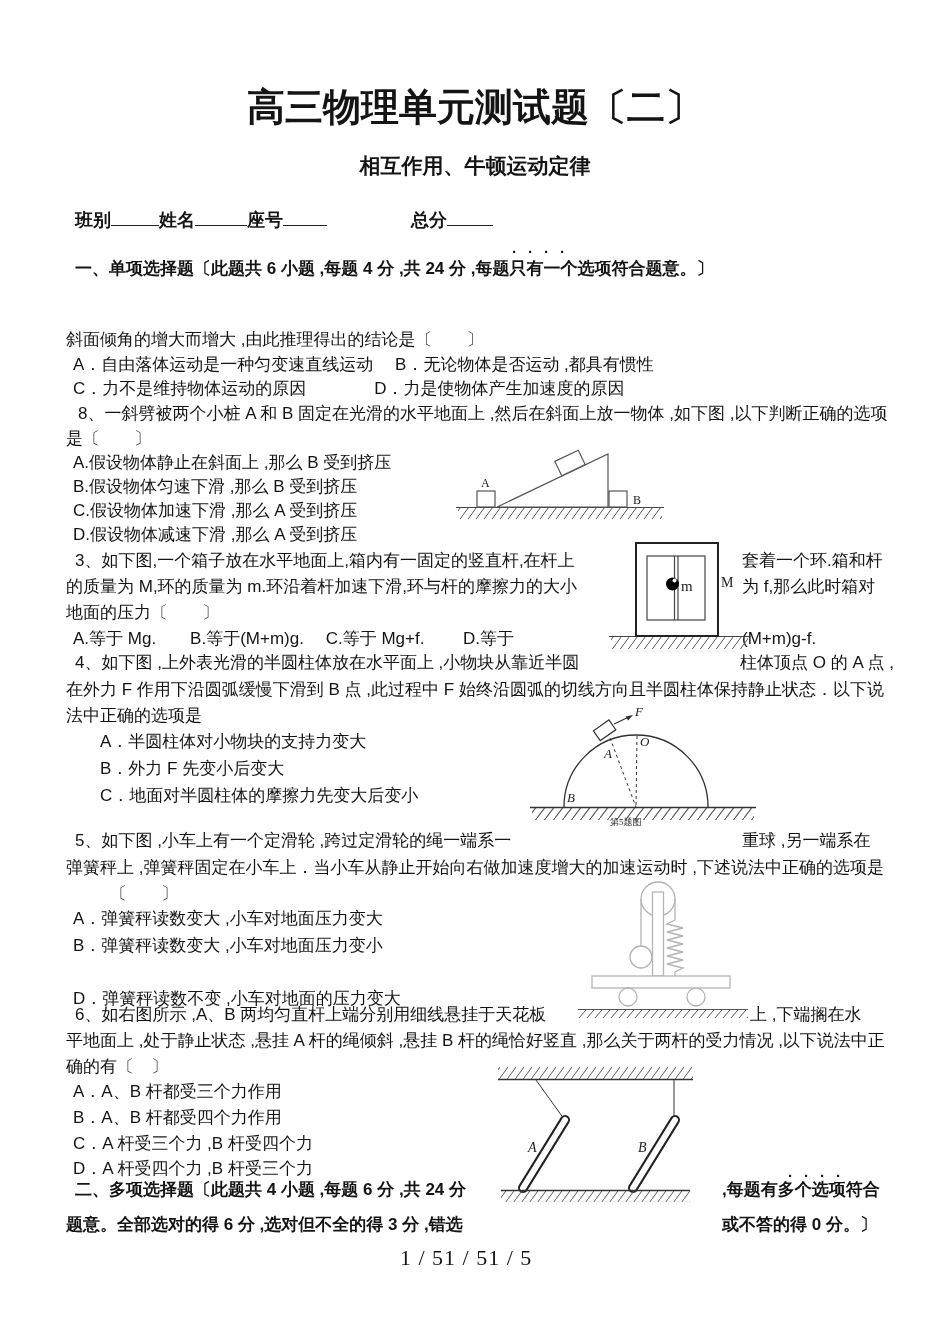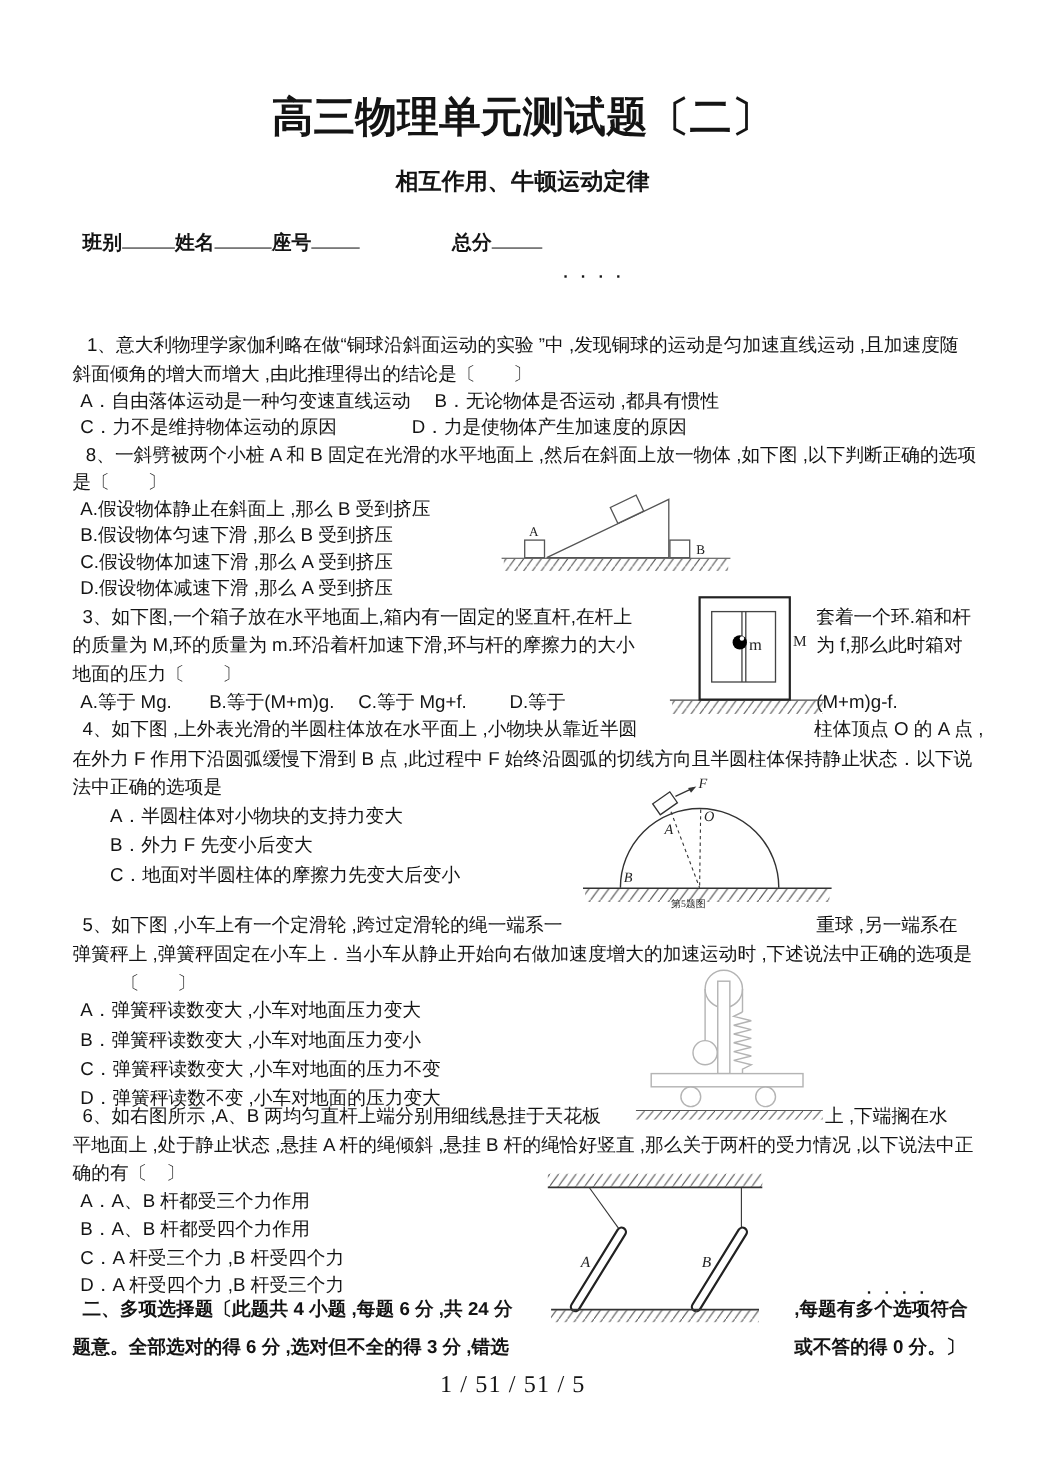--- a/index.html
+++ b/index.html
@@ -28,22 +28,22 @@
 <div class="page">
 
   <div class="ln center title" style="top:82px">高三物理单元测试题〔二〕</div>
   <div class="ln center subtitle" style="top:154px">相互作用、牛顿运动定律</div>
 
   <div class="ln info" style="left:75px; top:208px">
     <span>班别</span><span class="blank" style="width:48px"></span><span>姓名</span><span class="blank" style="width:52px"></span><span>座号</span><span class="blank" style="width:44px"></span><span class="gap" style="width:84px"></span><span>总分</span><span class="blank" style="width:46px"></span>
   </div>
 
   <div class="ln dots" style="left:512px; top:240px">····</div>
+  <div class="ln bold" style="left:75px; top:257px">一、单项选择题〔此题共 6 小题 ,每题 4 分 ,共 24 分 ,每题只有一个选项符合题意。〕</div>
 
-  <div class="ln" style="left:79px; top:302px">1、意大利物理学家伽利略在做“铜球沿斜面运动的实验 ”中 ,发现铜球的运动是匀加速直线运动 ,且加速度随</div>
   <div class="ln" style="left:66px; top:328px">斜面倾角的增大而增大 ,由此推理得出的结论是〔　　〕</div>
   <div class="ln" style="left:73px; top:353px">A．自由落体运动是一种匀变速直线运动　 B．无论物体是否运动 ,都具有惯性</div>
   <div class="ln" style="left:73px; top:377px">C．力不是维持物体运动的原因　　　　D．力是使物体产生加速度的原因</div>
 
   <div class="ln" style="left:78px; top:402px">8、一斜劈被两个小桩 A 和 B 固定在光滑的水平地面上 ,然后在斜面上放一物体 ,如下图 ,以下判断正确的选项</div>
   <div class="ln" style="left:66px; top:427px">是〔　　〕</div>
   <div class="ln" style="left:73px; top:475px">B.假设物体匀速下滑 ,那么 B 受到挤压</div>
   <div class="ln" style="left:73px; top:451px">A.假设物体静止在斜面上 ,那么 B 受到挤压</div>
   <div class="ln" style="left:73px; top:523px">D.假设物体减速下滑 ,那么 A 受到挤压</div>
   <div class="ln" style="left:73px; top:499px">C.假设物体加速下滑 ,那么 A 受到挤压</div>
@@ -122,21 +122,20 @@
     <text class="it" x="39" y="104" font-size="13">B</text>
     <text x="82" y="127" font-size="9" fill="#555">第5题图</text>
   </svg>
 
   <div class="ln" style="left:75px; top:829px">5、如下图 ,小车上有一个定滑轮 ,跨过定滑轮的绳一端系一</div>
   <div class="ln" style="left:742px; top:829px">重球 ,另一端系在</div>
   <div class="ln" style="left:66px; top:856px">弹簧秤上 ,弹簧秤固定在小车上．当小车从静止开始向右做加速度增大的加速运动时 ,下述说法中正确的选项是</div>
   <div class="ln" style="left:110px; top:882px">〔　　〕</div>
   <div class="ln" style="left:73px; top:907px">A．弹簧秤读数变大 ,小车对地面压力变大</div>
   <div class="ln" style="left:73px; top:934px">B．弹簧秤读数变大 ,小车对地面压力变小</div>
-  <div class="ln" style="left:73px; top:960px">C．弹簧秤读数变大 ,小车对地面的压力不变</div>
   <div class="ln" style="left:73px; top:987px">D．弹簧秤读数不变 ,小车对地面的压力变大</div>
 
   <svg class="diag" style="left:578px; top:866px" width="172" height="152" viewBox="0 0 172 152">
     <defs>
         <pattern id="h5" width="8" height="9" patternUnits="userSpaceOnUse">
           <line x1="0" y1="9" x2="8" y2="0" stroke="#555" stroke-width="1"></line>
         </pattern>
       </defs>
     <g stroke="#b4b4b4" stroke-width="1.3" fill="none">
       <circle cx="80" cy="33" r="17"></circle>

